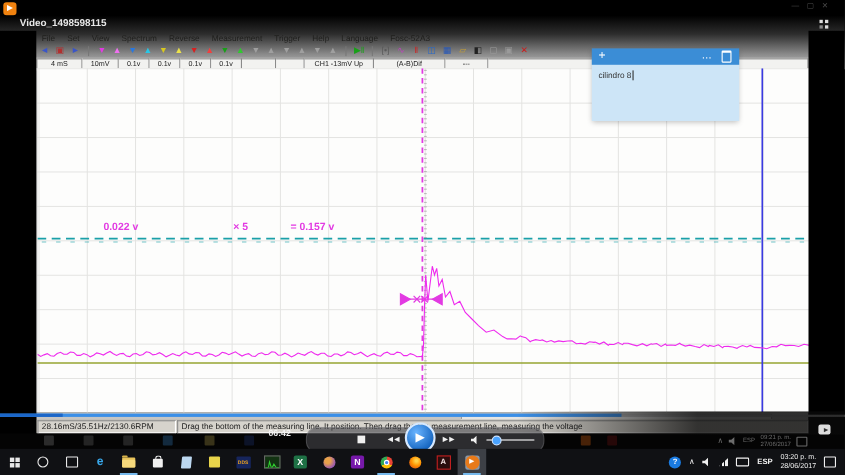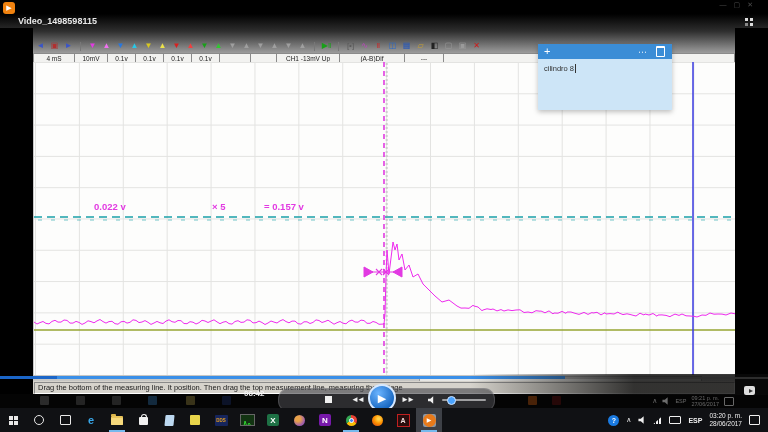--- a/index.html
+++ b/index.html
@@ -152,20 +152,32 @@
   </div>
   <div class="vp-title">Video_1498598115</div>
   <div class="grid4">
       <i></i>
       <i></i>
       <i></i>
       <i></i>
     </div>
 
   <div class="hdr-shade"></div>
+  <div class="menu" id="menu">
+      <span>File</span>
+      <span>Set</span>
+      <span>View</span>
+      <span>Spectrum</span>
+      <span>Reverse</span>
+      <span>Measurement</span>
+      <span>Trigger</span>
+      <span>Help</span>
+      <span>Language</span>
+      <span>Fosc-52A3</span>
+    </div>
   <div class="tbar" id="tbar">
       <span class="ticon" style="color: rgb(58, 85, 200);">◄</span>
       <span class="ticon" style="color: rgb(176, 48, 48);">▣</span>
       <span class="ticon" style="color: rgb(58, 85, 200);">►</span>
       <span class="tsep"></span>
       <span class="ticon" style="color: rgb(226, 58, 226);">▼</span>
       <span class="ticon" style="color: rgb(240, 112, 240);">▲</span>
       <span class="ticon" style="color: rgb(40, 120, 224);">▼</span>
       <span class="ticon" style="color: rgb(40, 200, 232);">▲</span>
       <span class="ticon" style="color: rgb(216, 200, 32);">▼</span>
@@ -307,20 +319,21 @@
       </svg>
     <span class="meas" style="left:60px">0.022 v</span>
     <span class="meas" style="left:178px">× 5</span>
     <span class="meas" style="left:230px">= 0.157 v</span>
   </div>
 
   <div class="hscroll">
       <div class="hthumb"></div>
     </div>
   <div class="statusbar">
+    <div class="spanel left">28.16mS/35.51Hz/2130.6RPM</div>
     <div class="spanel hint">Drag the bottom of the measuring line. It position. Then drag the top measurement line, measuring the voltage</div>
   </div>
 
   <div class="lbar l"></div>
   <div class="lbar r"></div>
 
   <div class="prog-track"></div>
   <div class="prog-played" id="progPlayed" style="width: 565.248px;"></div>
   <div class="prog-head" id="progHead" style="width: 56.832px;"></div>
   <div class="shade-right"></div>

